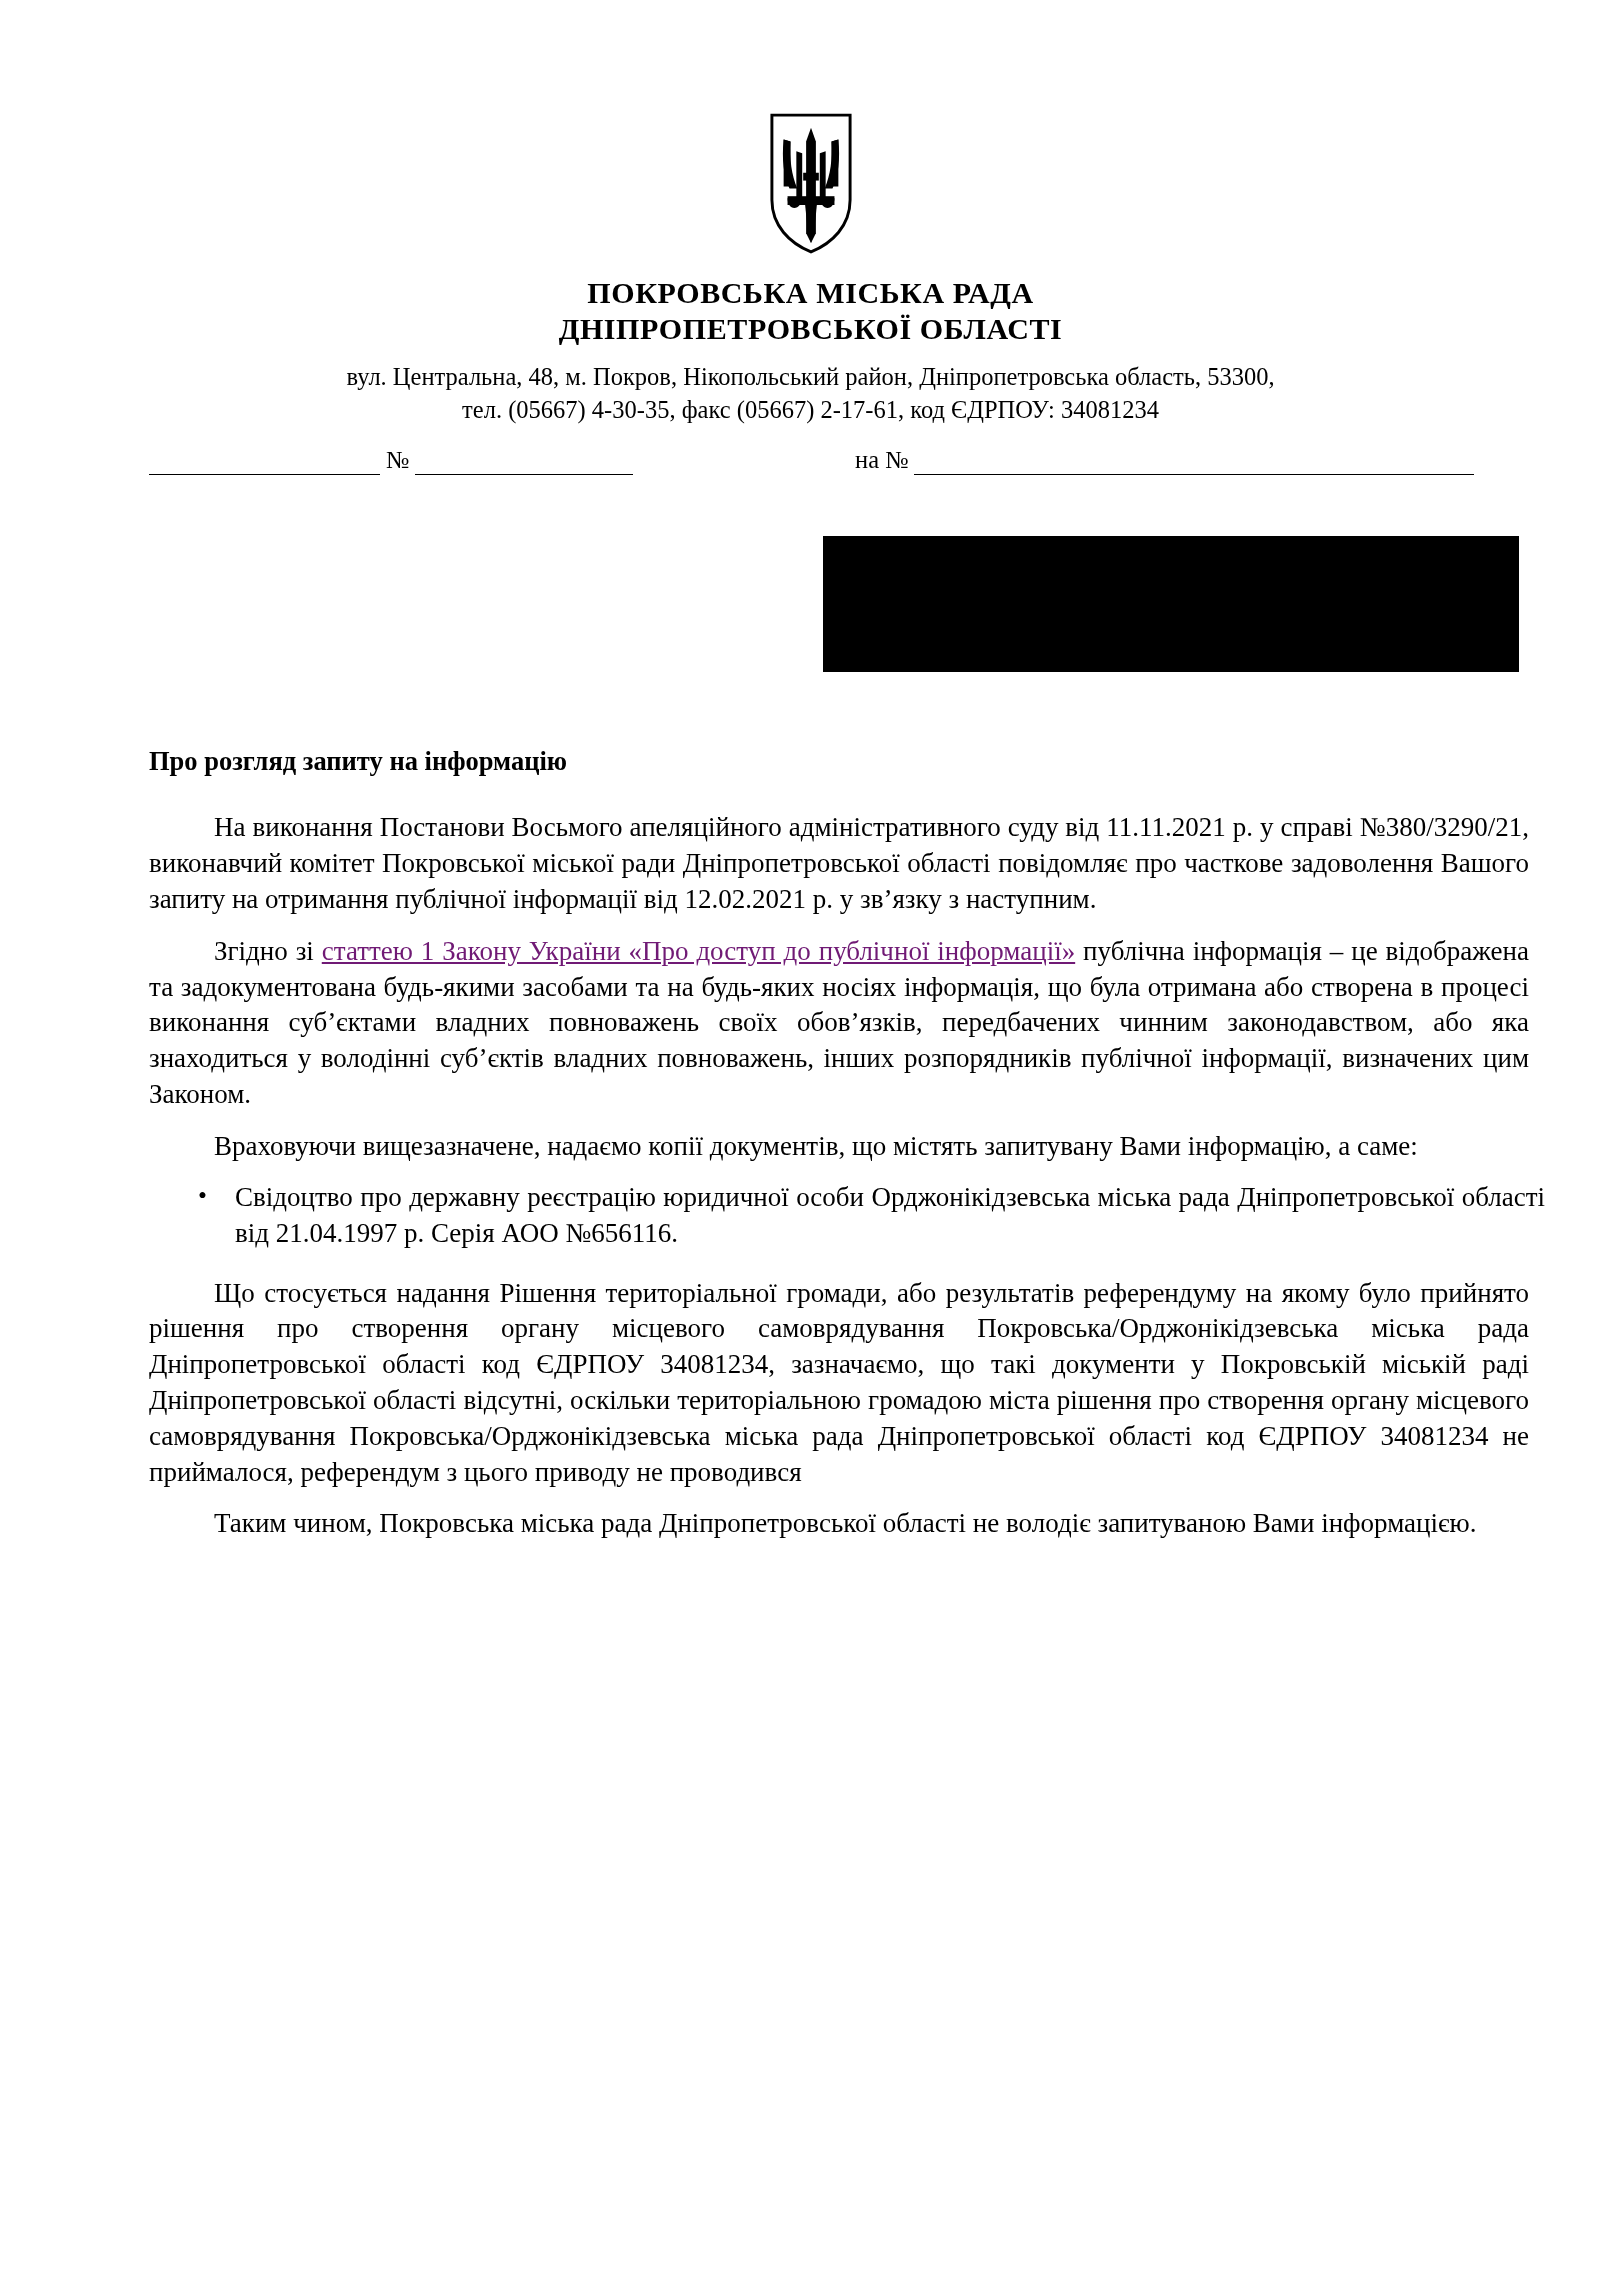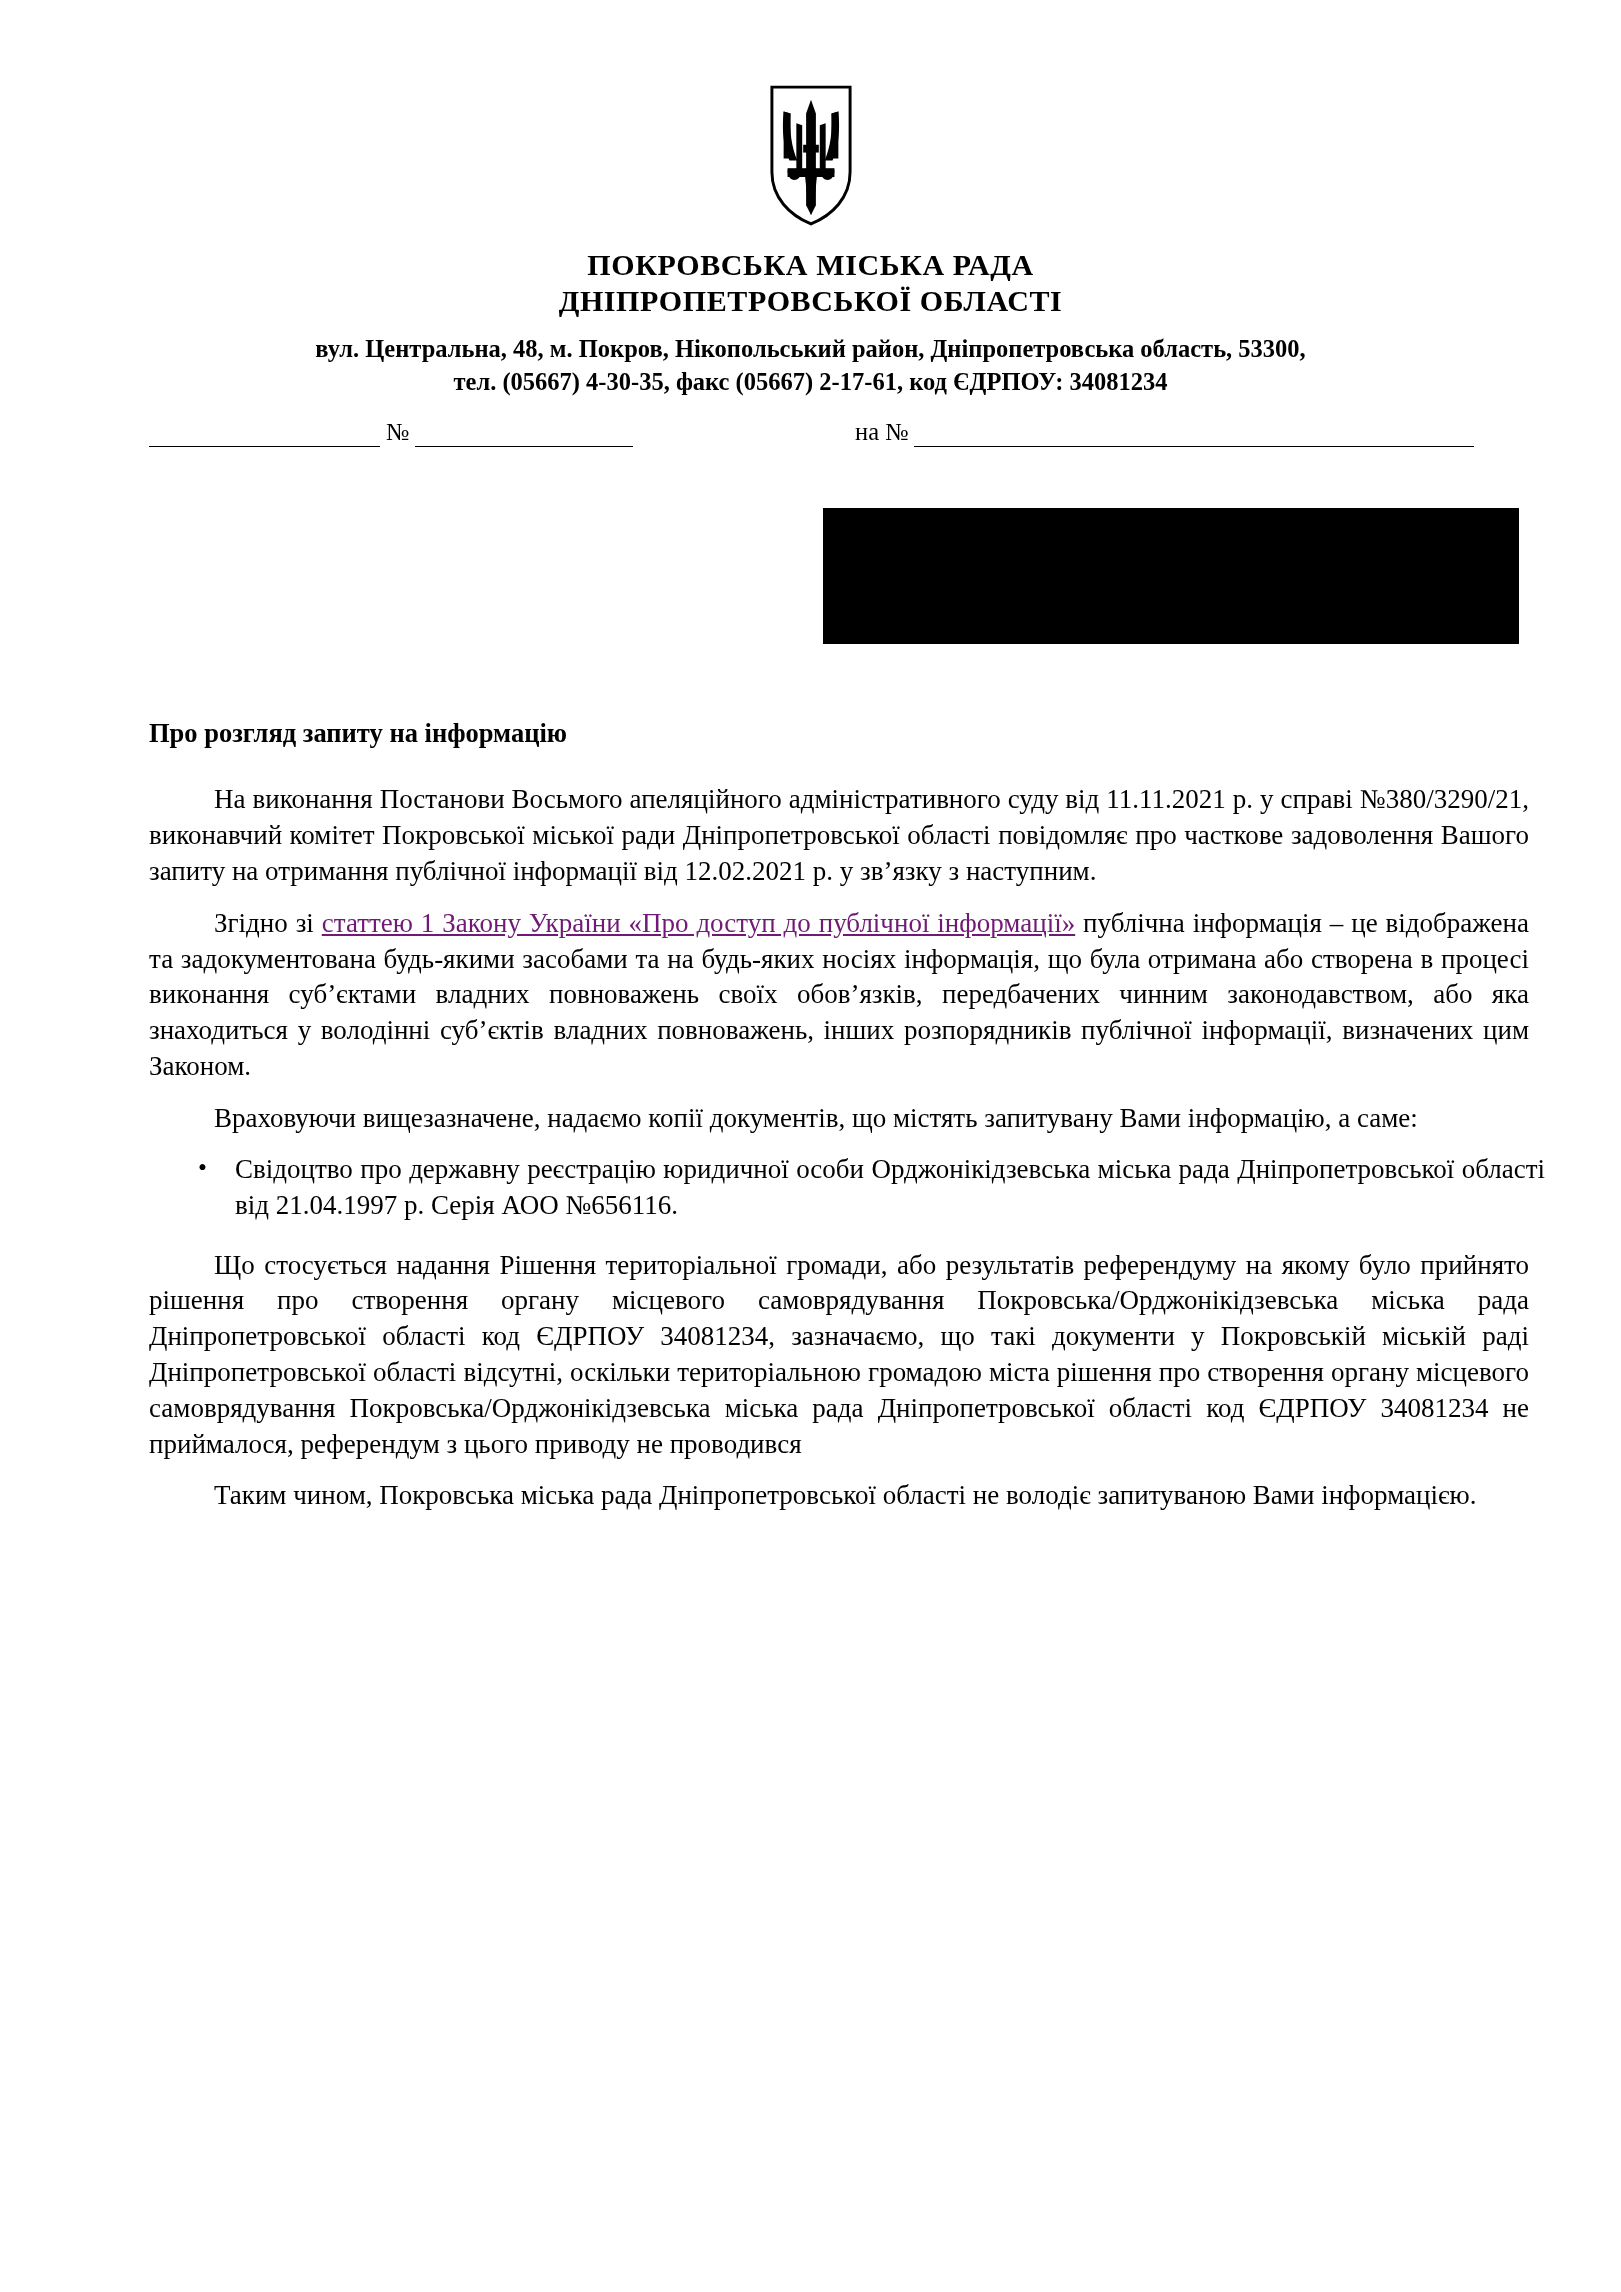--- a/index.html
+++ b/index.html
@@ -18,21 +18,21 @@
     height: 2293px;
     margin: 0 auto;
     background: #ffffff;
     box-sizing: border-box;
     padding: 0;
     overflow: hidden;
   }
 
   
   .letterhead {
-    padding-top: 84px;
+    padding-top: 112px;
     text-align: center;
   }
   .coat-wrap {
     display: flex;
     justify-content: center;
     align-items: flex-start;
     height: 149px;
   }
   .coat-wrap svg { display: block; }
 
@@ -42,21 +42,20 @@
     letter-spacing: 0.6px;
     line-height: 1.22;
     margin-top: 13.7px;
   }
   .org-title div { white-space: nowrap; }
 
   .contact-block {
     margin-top: 11.8px;
     font-size: 24.5px;
     line-height: 1.36;
-    font-weight: bold;
   }
   .contact-block div { white-space: nowrap; }
 
   
   .refline {
     margin-top: 15.7px;
     padding: 0 147px 0 149px;
     display: flex;
     align-items: flex-end;
     font-size: 24.5px;

